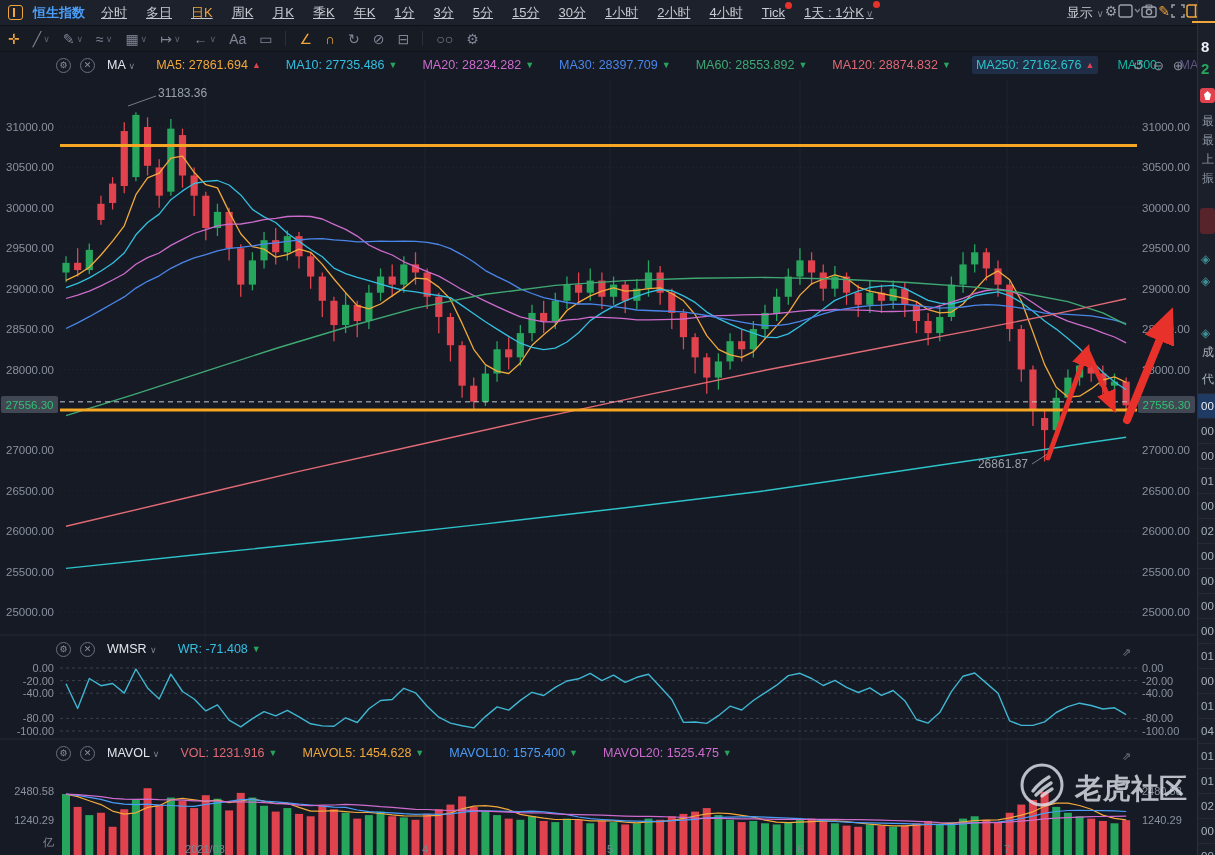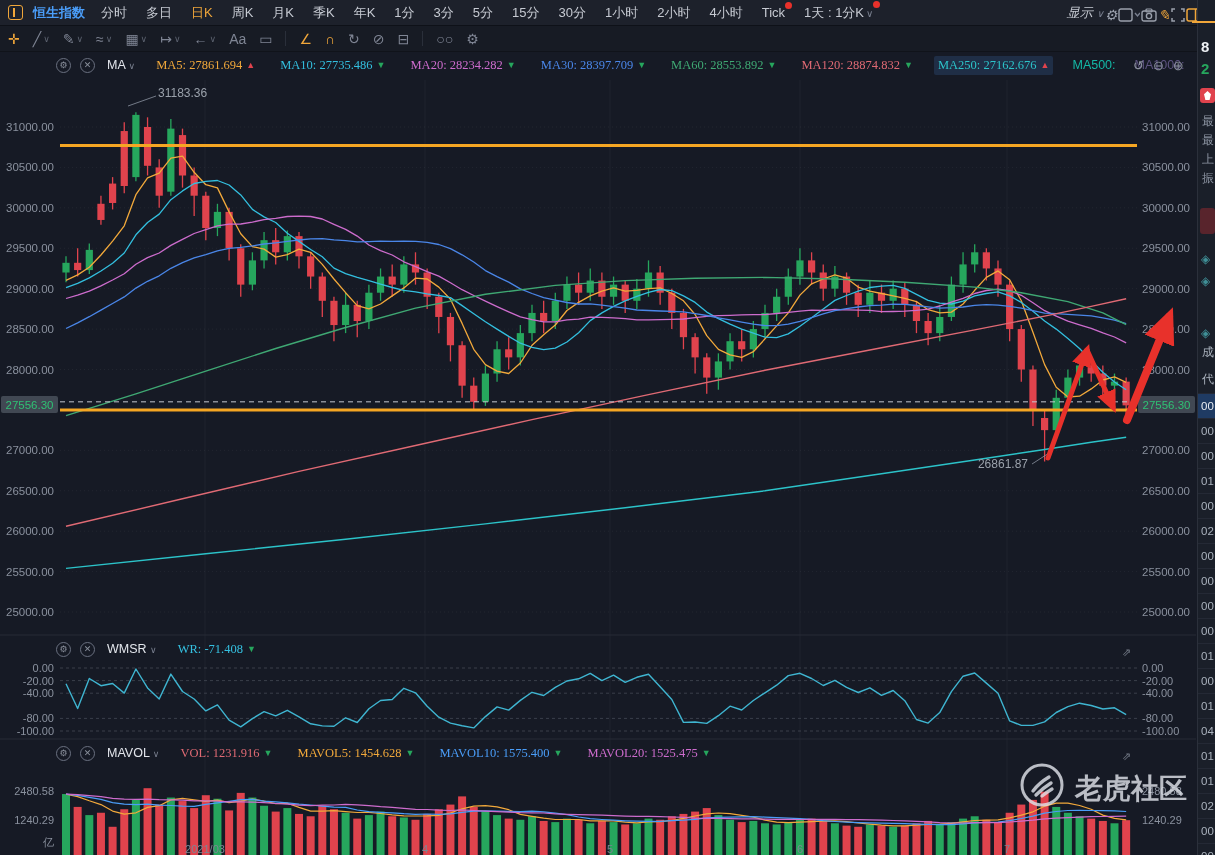--- a/index.html
+++ b/index.html
@@ -6,46 +6,46 @@
   html,body { background:#0d0f16; }
   .screen { position:relative; width:1215px; height:855px; background:#161a25;
             overflow:hidden; font-family:"Liberation Sans", sans-serif; color:#c9ccd3; }
   
   .topbar { position:absolute; left:0; top:0; width:1215px; height:26px; background:#1d212b;
             display:flex; align-items:center; border-bottom:1px solid #0e1118; z-index:6; }
   .win-icon { width:15px; height:15px; border:1.5px solid #f0a63a; border-radius:3px; margin:0 10px 0 8px;
               position:relative; flex:0 0 auto; }
   .win-icon:after { content:""; position:absolute; left:4px; top:2px; bottom:2px; width:1.5px; background:#f0a63a; }
   .symbol { color:#4a9df8; font-size:13px; font-weight:bold; margin-right:16px; white-space:nowrap; }
-  .tabs { display:flex; align-items:center; gap:19px; font-size:13px; color:#c6cad2; }
+  .tabs { display:flex; align-items:center; gap:19px; font-size:13px; color:#c6cad2;text-decoration:underline; }
   .tab { position:relative; cursor:pointer; white-space:nowrap; }
   .tab.active { color:#f0a63a; }
   .tab .dot { position:absolute; right:-7px; top:-3px; width:7px; height:7px; border-radius:50%; background:#e8312b; }
   .tab .chv { color:#7a8090; font-size:10px; margin-left:2px; }
-  .topbar-right { margin-left:auto; display:flex; align-items:flex-end; gap:1px; padding-right:14px; color:#9aa0ac;font-style:italic; }
+  .topbar-right { margin-left:auto; display:flex; align-items:flex-start; gap:1px; padding-right:14px; color:#9aa0ac; }
   .display-btn { font-size:13px; color:#c6cad2; cursor:pointer; }
   .display-btn .chv { color:#7a8090; font-size:10px; }
   .tb-ico { font-size:14px; line-height:1; cursor:pointer; color:#9aa0ac; }
   .tb-ico svg { display:block; }
   .accent { color:#f0a63a !important; }
   
   .toolbar2 { position:absolute; left:0; top:26px; width:1215px; height:26px; background:#171b24;
               display:flex; align-items:center; gap:13px; padding-left:8px;
               border-bottom:1px solid #10131a; z-index:6; color:#7f8594; }
   .d-ico { font-size:14px; cursor:pointer; display:flex; align-items:center; gap:2px; }
   .d-ico .chv { font-size:9px; color:#5d6370; }
   .d-sep { width:1px; height:15px; background:#2a2f3a; }
   
   .ind-row { position:absolute; left:56px; height:26px; display:flex; align-items:center; gap:9px;
              font-size:12.5px; z-index:5; white-space:nowrap; }
   .circle-ico { width:15px; height:15px; border:1px solid #6a7080; border-radius:50%; color:#8a909c;
                 font-size:9px; line-height:13px; text-align:center; cursor:pointer; flex:0 0 auto; }
   .ind-name { color:#e3e6ec; margin-left:3px; cursor:pointer; }
   .ind-name .chv { color:#7a8090; font-size:9px; }
-  .ind-item { display:flex; align-items:center; gap:4px; margin-left:8px; cursor:pointer; padding:2px 4px; border-radius:2px;font-family:Liberation Serif, serif; }
+  .ind-item { display:flex; align-items:center; gap:4px; margin-left:8px; cursor:pointer; padding:2px 4px; border-radius:2px; }
   .ind-item.sel { background:rgba(54,92,150,.30); }
   .tri { font-size:9px; }
   .ind-dim { color:#565c68; margin-left:10px; cursor:pointer; }
   .ma-tools { position:absolute; left:1133px; top:52px; height:26px; display:flex; gap:9px;
               align-items:center; color:#8a909c; font-size:13px; z-index:5; }
   .ma-tools span { cursor:pointer; }
   .expand-hint { position:absolute; color:#737a87; font-size:11px; z-index:5; cursor:pointer; }
   
   .strip { position:absolute; left:1197px; top:0; width:18px; height:855px; background:#1a1f29;
            border-left:1px solid #2b303b; z-index:7; overflow:hidden; }

